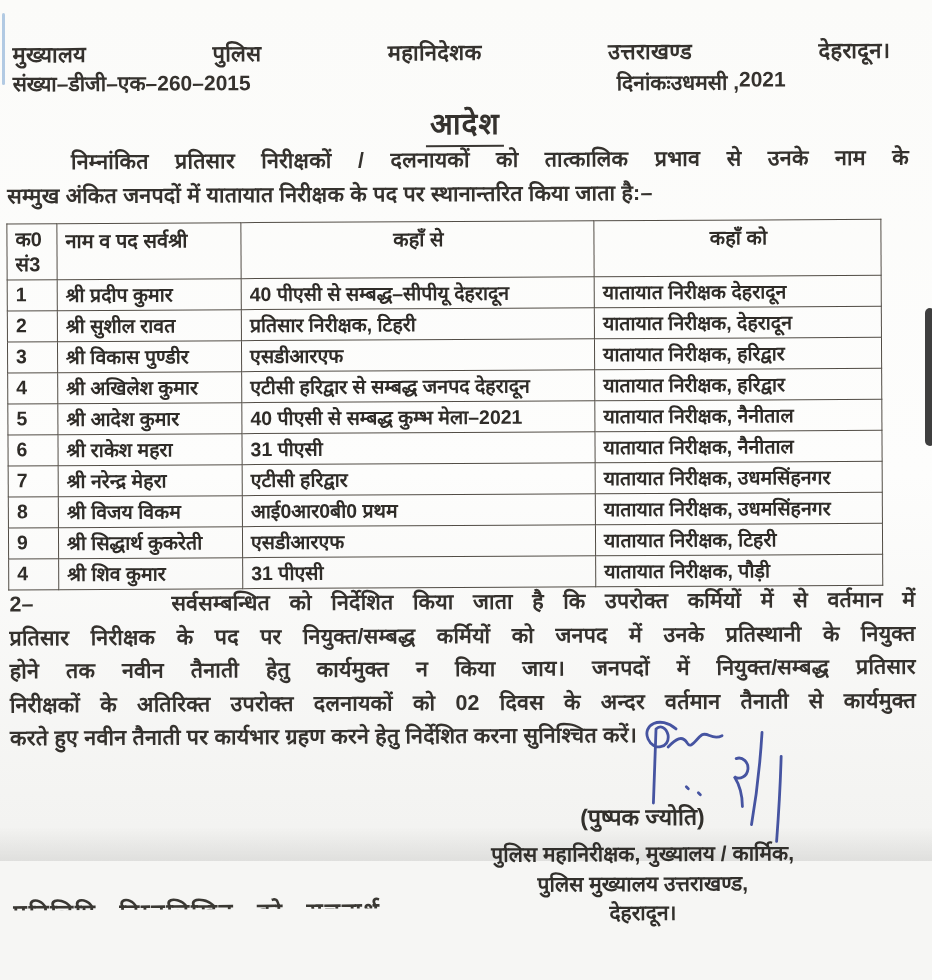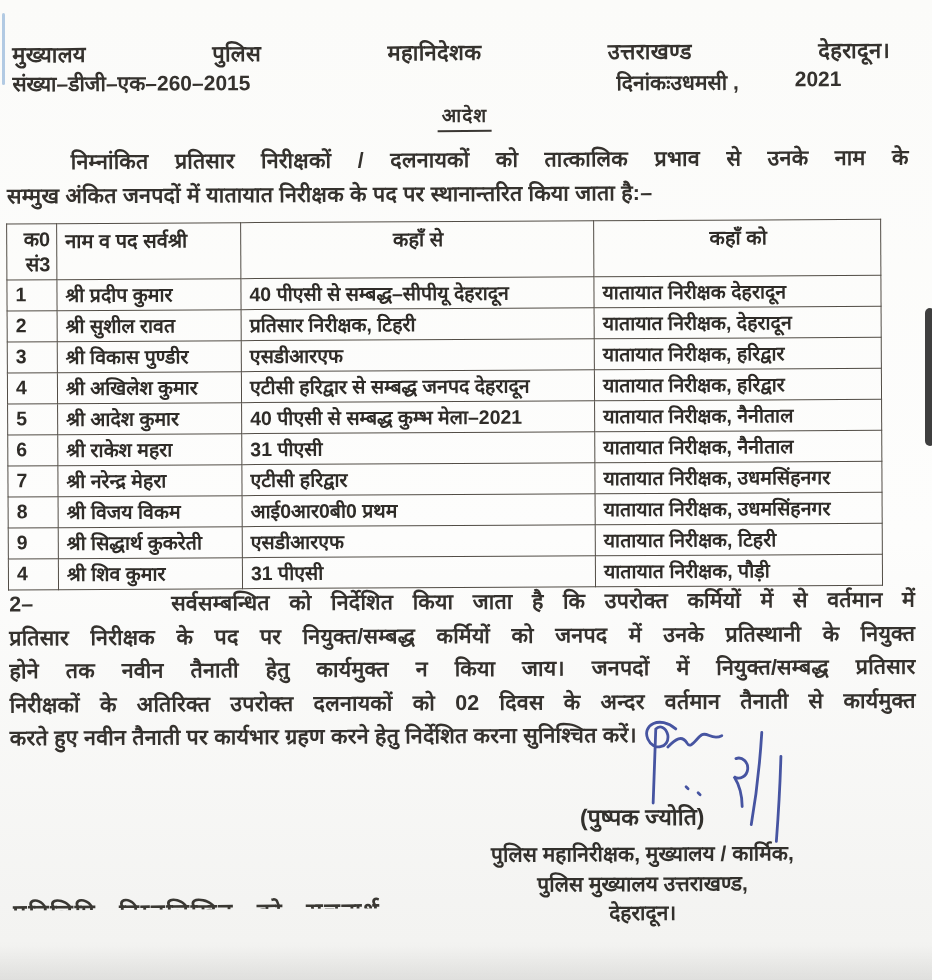--- a/index.html
+++ b/index.html
@@ -3,46 +3,46 @@
 <meta charset="utf-8">
 <style>
   html,body{margin:0;padding:0;}
   body{
     width:932px;height:980px;
     background:#f6f6f4;
     font-family:"Liberation Sans","DejaVu Sans",sans-serif;
     overflow:hidden;
   }
   .page{
-    position:relative;width:932px;height:980px;
+    position:relative;width:932px;height:861px;
     background:linear-gradient(180deg,#fbfbf9 0%,#fdfdfc 55%,#f3f3f1 96%,#ebebe9 100%);
     color:#35322e;
   }
   .doc{
     position:absolute;inset:0;
     transform:rotate(-0.3deg);
     transform-origin:50% 40%;
   }
   .hdr-line1{
     position:absolute;top:36px;left:14px;right:40px;
     display:flex;justify-content:space-between;
     font-size:22px;font-weight:700;letter-spacing:.3px;
   }
   .hdr-line2{
     position:absolute;top:67px;left:14px;right:48px;
     font-size:21px;font-weight:700;
   }
   .ref-number{position:absolute;left:0;top:0;}
   .date-block{position:absolute;left:604px;top:2px;display:flex;}
-  .date-year{margin-left:56px;}
+  .date-year{}
   .order-title{
     position:absolute;top:102px;left:0;right:0;text-align:center;
   }
   .order-title span{
-    display:inline-block;font-size:19px;font-weight:700;
+    display:inline-block;font-size:30px;font-weight:700;
     border-bottom:2.5px solid #3a3733;padding:0 4px 2px;
     letter-spacing:1px;
   }
   .para1{
     position:absolute;top:143px;left:8px;right:22px;
     font-size:21.5px;font-weight:700;line-height:34px;letter-spacing:.2px;
   }
   .jl{text-align:justify;text-align-last:justify;}
   .indent-sp{display:inline-block;width:64px;}
   table.order-table{
@@ -51,21 +51,21 @@
     font-size:19.5px;font-weight:700;color:#2f2c28;
   }
   table.order-table td{
     border:1.6px solid #524d46;
     padding:1px 6px 2px 8px;
     overflow:hidden;white-space:nowrap;
   }
   tr.thead td{height:49px;vertical-align:top;padding-top:3px;font-size:20px;}
   tr.trow td{height:26px;vertical-align:middle;}
   .c-center{text-align:center;}
-  .sn-head div{line-height:25px;text-align:right;}
+  .sn-head div{line-height:25px;}
   .para2{
     position:absolute;top:586px;left:8px;right:18px;
     font-size:21.5px;font-weight:700;line-height:33.5px;letter-spacing:.2px;
   }
   .p2num{display:inline-block;width:162px;}
   .sig-ink{position:absolute;left:588px;top:708px;width:215px;height:145px;}
   .sig-block{
     position:absolute;top:801px;left:370px;width:540px;
     text-align:center;font-weight:700;color:#32302c;
   }

